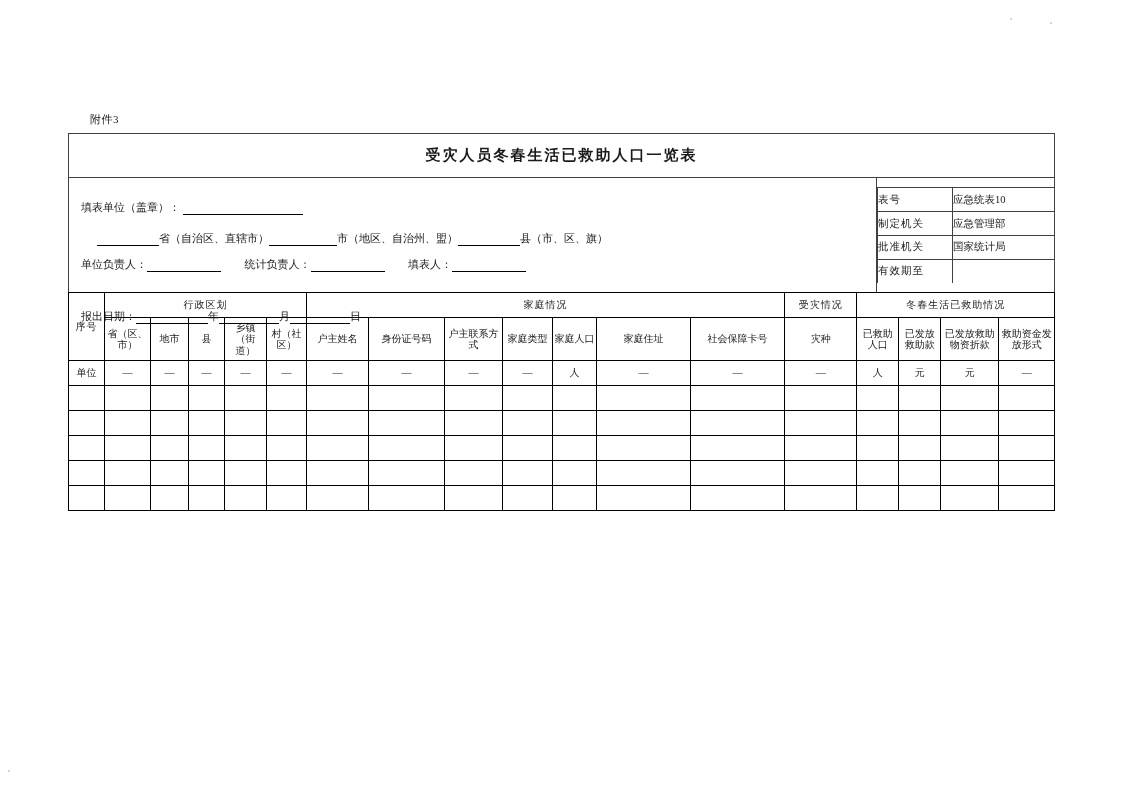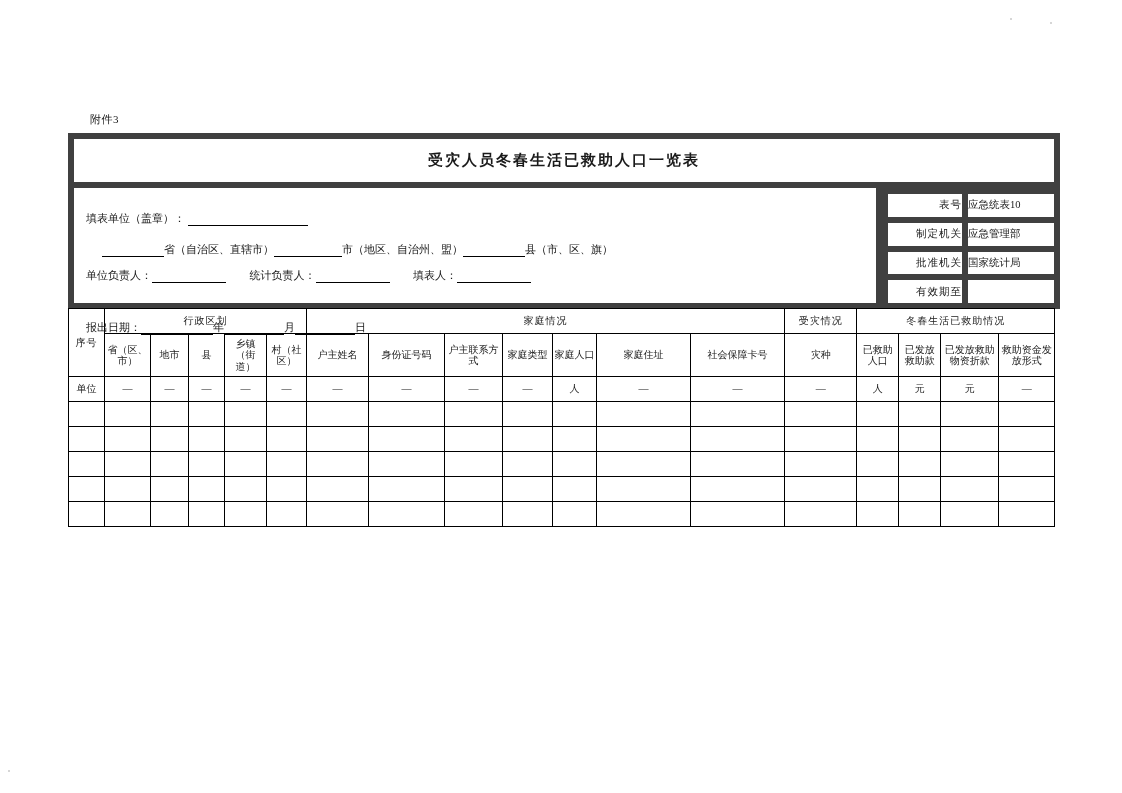--- a/index.html
+++ b/index.html
@@ -33,21 +33,21 @@
     left: 68px;
     top: 133px;
     width: 986px;
   }
   table.main {
     border-collapse: collapse;
     width: 986px;
     table-layout: fixed;
   }
   table.main td {
-    border: 6px solid #404040;
+    border: 1px solid #404040;
     padding: 0;
     vertical-align: middle;
   }
   .title-cell {
     text-align: center;
     font-size: 15px;
     font-weight: bold;
     letter-spacing: 2px;
     height: 35px;
     padding: 4px 0 !important;
@@ -79,28 +79,27 @@
     border: none;
     border-bottom: 1px solid #000;
     border-right: 1px solid #000;
     font-size: 10.5px;
     height: 22.8px;
     padding: 0 6px;
     white-space: nowrap;
   }
   .meta-table tr:last-child td {
     border-bottom: none;
-    padding-left: 13px;
   }
   .meta-table td.val {
     border-right: none;
   }
   .meta-label {
     width: 74px;
-    text-align: right;
+    text-align: left;
     letter-spacing: 1px;
     font-family: Liberation Serif, serif;
   }
   
   table.grid {
     border-collapse: collapse;
     width: 986px;
     table-layout: fixed;
     margin-top: -1px;
   }

